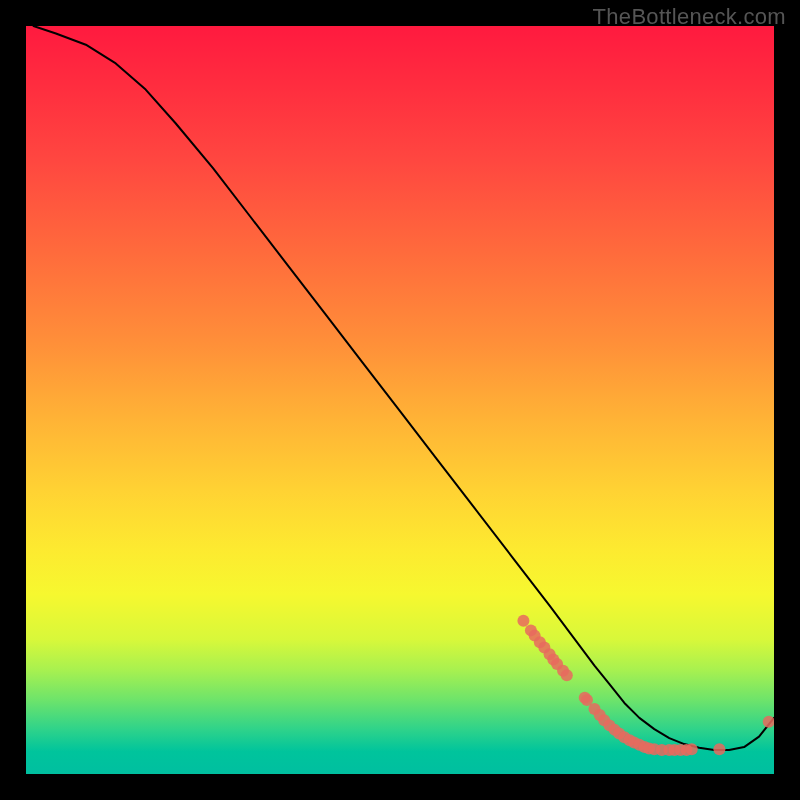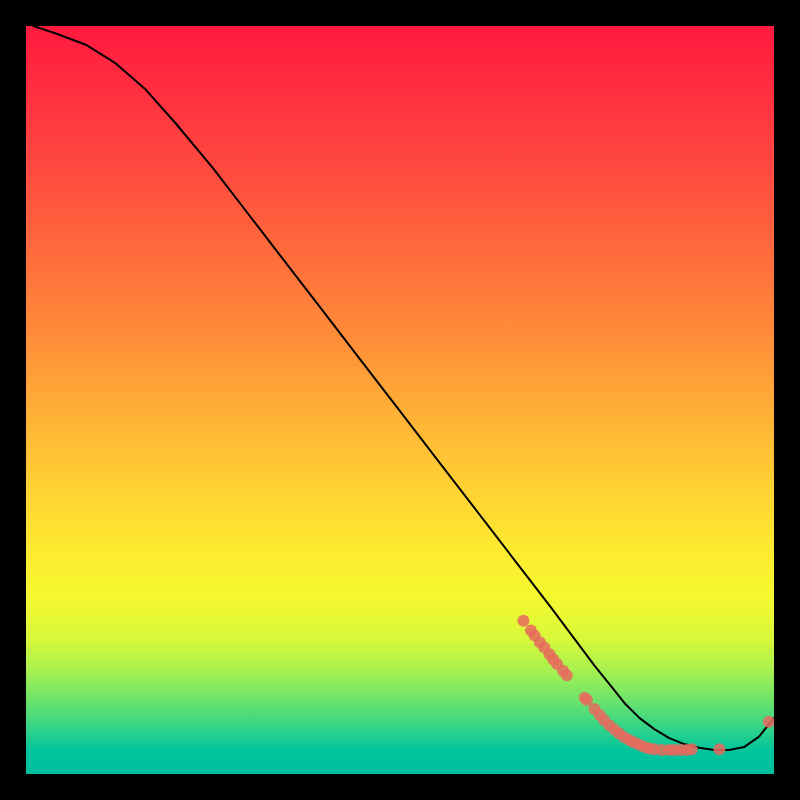--- a/index.html
+++ b/index.html
@@ -97,13 +97,14 @@
           <circle cx="643.28" cy="724.06" r="6" fill="#e86a5e" fill-opacity="0.85"></circle>
           <circle cx="648.52" cy="724.06" r="6" fill="#e86a5e" fill-opacity="0.85"></circle>
           <circle cx="654.50" cy="724.06" r="6" fill="#e86a5e" fill-opacity="0.85"></circle>
           <circle cx="660.48" cy="724.06" r="6" fill="#e86a5e" fill-opacity="0.85"></circle>
           <circle cx="665.72" cy="723.32" r="6" fill="#e86a5e" fill-opacity="0.85"></circle>
           <circle cx="693.40" cy="723.32" r="6" fill="#e86a5e" fill-opacity="0.85"></circle>
           <circle cx="742.76" cy="695.64" r="6" fill="#e86a5e" fill-opacity="0.85"></circle>
         </g>
     </svg>
   </div>
+  <div class="watermark">TheBottleneck.com</div>
 </div>
 
 </body></html>

